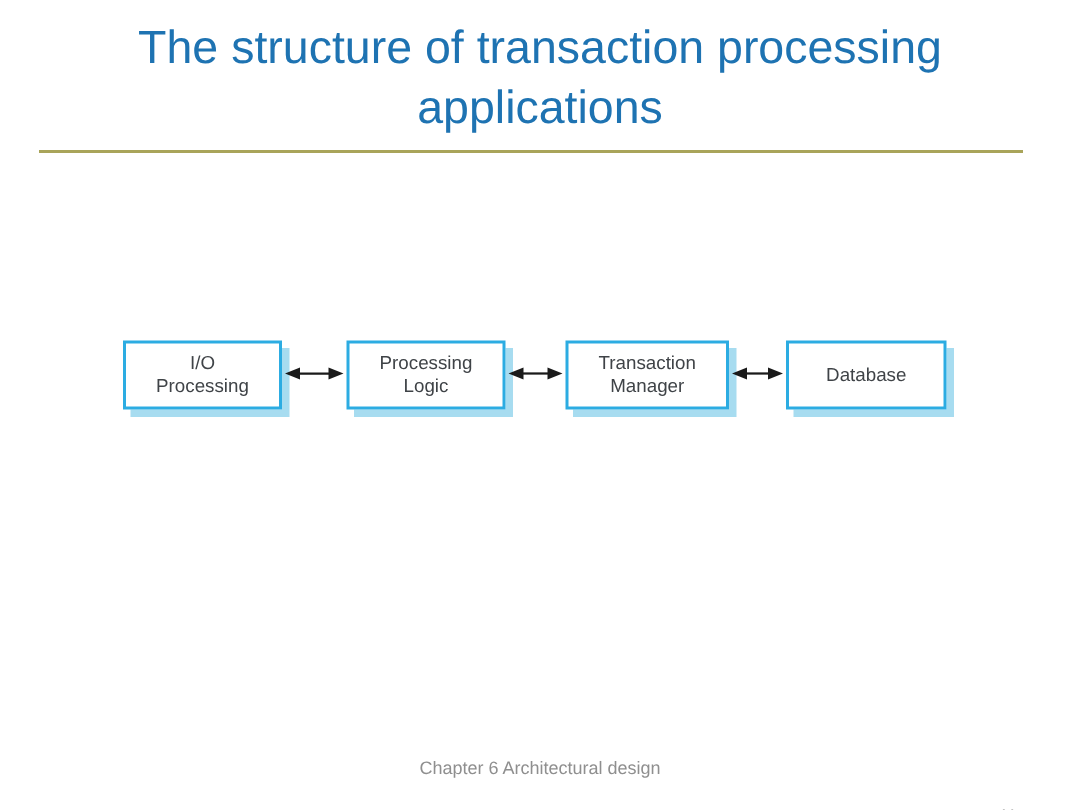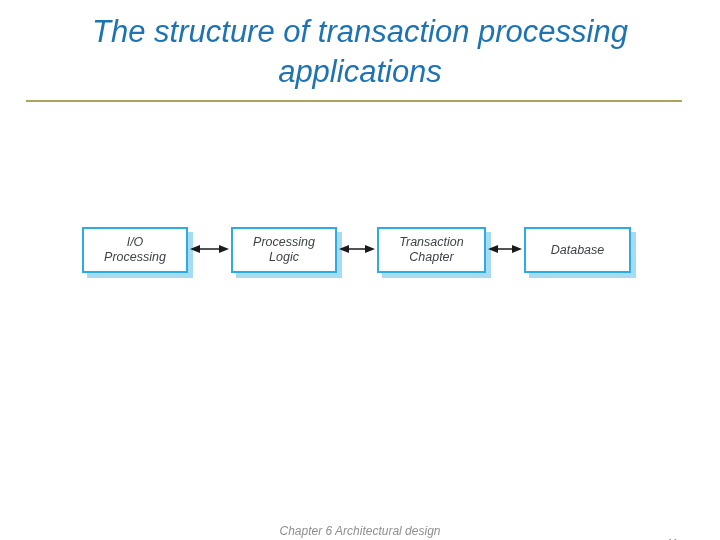--- a/index.html
+++ b/index.html
@@ -3,21 +3,20 @@
 <meta charset="utf-8">
 <style>
   html, body { margin: 0; padding: 0; background: #ffffff; }
   .slide {
     position: relative;
     width: 720px;
     height: 540px;
     background: #ffffff;
     font-family: "Liberation Sans", sans-serif;
     overflow: hidden;
-    font-style: italic;
   }
   .slide-title {
     position: absolute;
     top: 12px;
     left: 20px;
     width: 680px;
     margin: 0;
     text-align: center;
     font-size: 31px;
     line-height: 40px;
@@ -57,21 +56,20 @@
   .node-4 { left: 520px; width: 107px; text-align: center; }
   .connectors { position: absolute; left: 0; top: 0; }
   .footer-caption {
     position: absolute;
     top: 505px;
     left: 0;
     width: 720px;
     text-align: center;
     font-size: 12px;
     color: #8F8F8F;
-    margin-top: 19px;
   }
   .footer-page {
     position: absolute;
     top: 505px;
     right: 42px;
     font-size: 12px;
     color: #8F8F8F;
     margin-top: 32px;
   }
 </style>
@@ -86,21 +84,21 @@
 
   <div class="diagram">
 
     <div class="node node-1">I/O
 Processing</div>
 
     <div class="node node-2">Processing
 Logic</div>
 
     <div class="node node-3">Transaction
-Chapter</div>
+Manager</div>
 
     <div class="node node-4">Database</div>
 
     <svg class="connectors" width="720" height="540">
       <g stroke="#1A1A1A" fill="#1A1A1A">
         <line x1="194" y1="249" x2="217" y2="249" stroke-width="1.5"></line>
         <polygon points="186,249 196,245 196,253" stroke="none"></polygon>
         <polygon points="225,249 215,245 215,253" stroke="none"></polygon>
       </g>
       <g stroke="#1A1A1A" fill="#1A1A1A">

